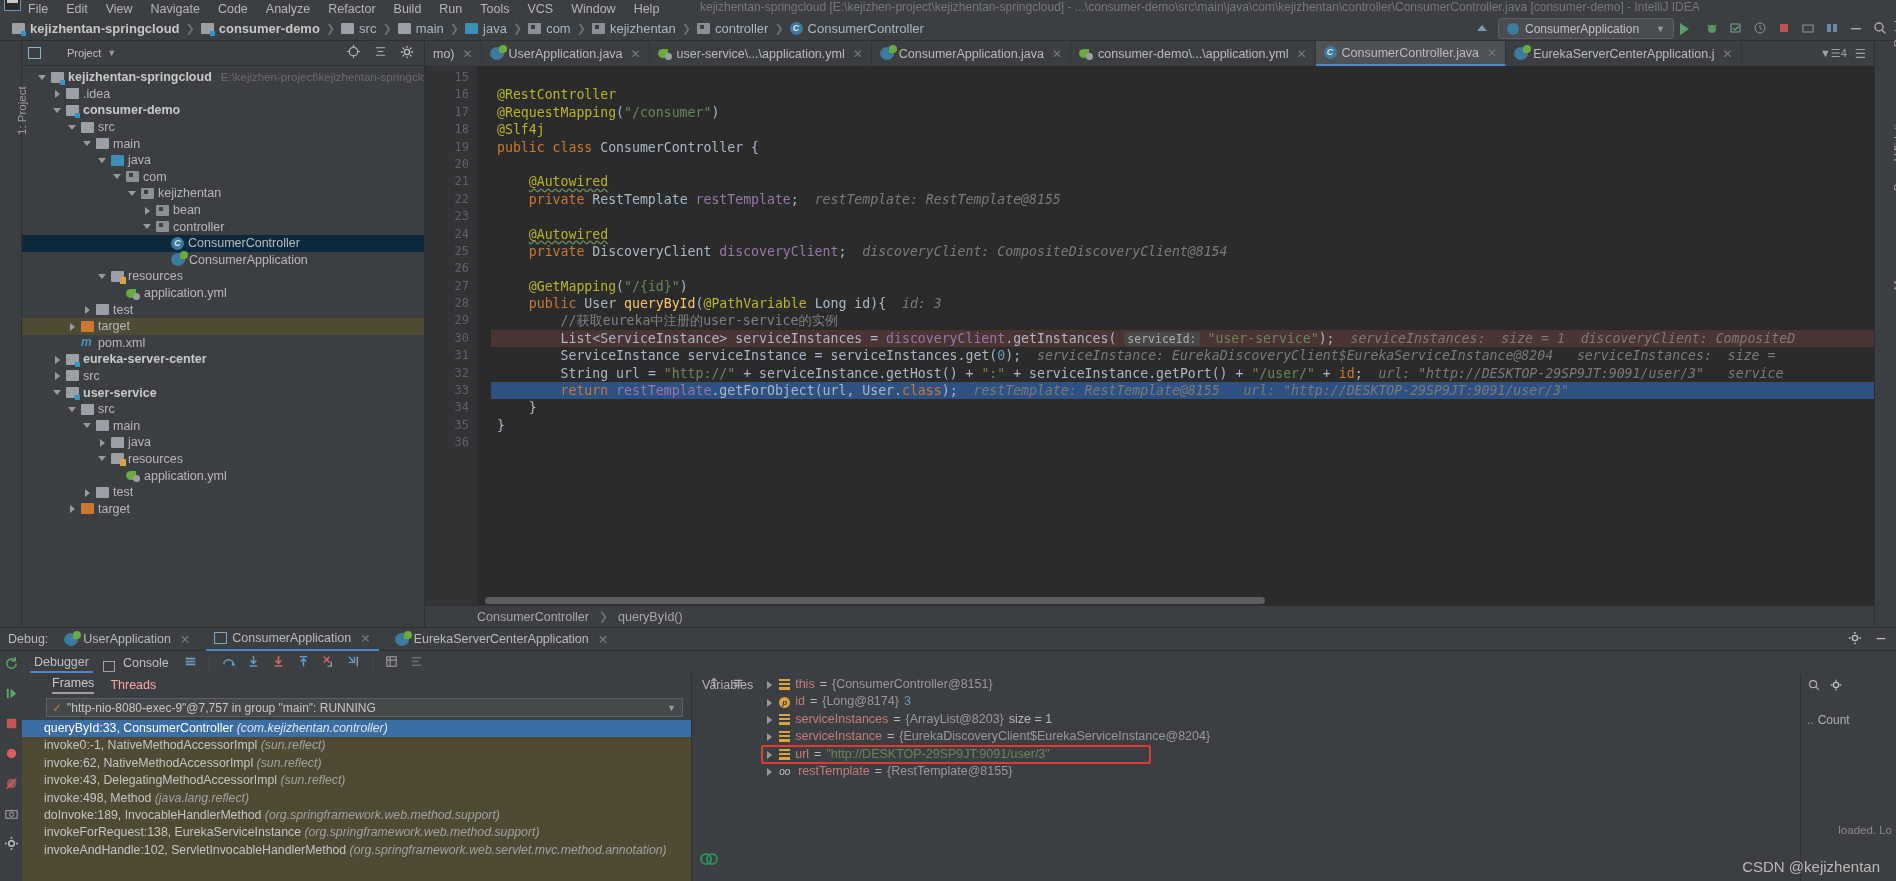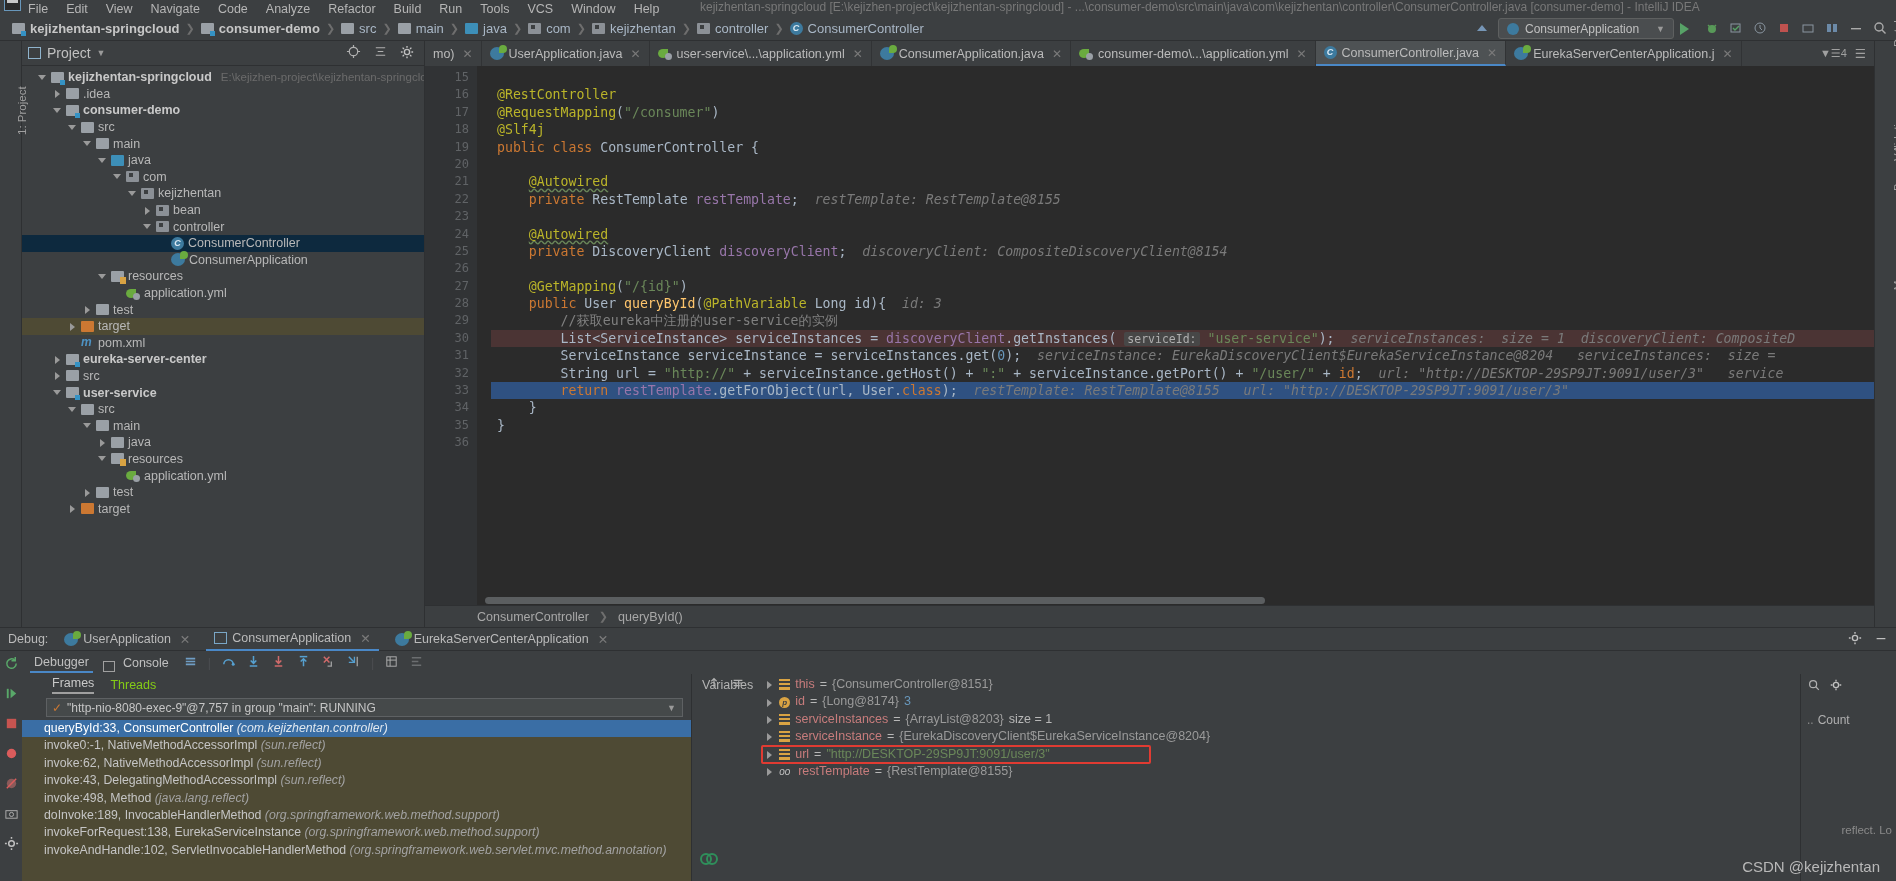--- a/index.html
+++ b/index.html
@@ -42,21 +42,21 @@
   .main { display:flex; height:586px; }
 
   
   .lrail { width:22px; background:#3c3f41; border-right:1px solid #2e3032; position:relative;}
   .vlabel { position:absolute; transform:rotate(-90deg); transform-origin:left top;
       white-space:nowrap; font-size:11.5px; color:#a0a0a0;}
 
   
   .project { width:403px; background:#3c3f41; border-right:1px solid #2e3032; display:flex; flex-direction:column;}
   .ptitle { height:25px; display:flex; align-items:center; padding:0 6px; gap:6px; border-bottom:1px solid #2e3032;}
-  .ptitle .lbl { font-size:14px; color:#c0c0c0;}
+  .ptitle .lbl { font-size:11px; color:#c0c0c0;margin-left:20px;}
   .pt-icons { margin-left:auto; display:flex; gap:12px; align-items:center; padding-right:4px;}
   .ptree { flex:1; overflow:hidden; padding-top:3px; font-size:12.5px;}
   .trow { height:16.6px; display:flex; align-items:center; gap:4px; white-space:nowrap; padding-left:4px;}
   .trow.sel { background:#0d293e; }
   .trow.hl  { background:#4e4a34; }
   .arrow { width:9px; height:9px; position:relative; display:inline-block; flex:none;}
   .arrow.r:after{content:"";position:absolute;left:2px;top:1px;border-left:5px solid #9a9a9a;border-top:4px solid transparent;border-bottom:4px solid transparent;}
   .arrow.d:after{content:"";position:absolute;left:0px;top:2px;border-top:5px solid #9a9a9a;border-left:4px solid transparent;border-right:4px solid transparent;}
   .tname { color:#b8b8b8; }
   .tname.b { font-weight:bold; color:#c9c9c9;}
@@ -127,21 +127,21 @@
   .drail { width:22px; background:#3c3f41; display:flex; flex-direction:column; align-items:center;
      padding-top:5px; gap:12px; }
   .dmain { flex:1; display:flex; flex-direction:column; min-width:0;}
   .dtoolrow { height:23px; display:flex; align-items:center; gap:10px; padding-left:8px;}
   .subtab { font-size:12.5px; color:#c0c0c0; padding:2px 4px;}
   .subtab.active { border-bottom:2px solid #4a88c7;}
   .dsplit { flex:1; display:flex; min-height:0;}
   .frames { width:670px; display:flex; flex-direction:column; border-right:1px solid #2e3032;}
   .ftabs { height:21px; display:flex; align-items:center; gap:16px; padding-left:30px; font-size:12.5px;}
   .ftabs .ft.active{ color:#c9c9c9; border-bottom:2px solid #a0a0a0; padding-bottom:2px;}
-  .ftabs .ft{ color:#84cc16;}
+  .ftabs .ft{ color:#fca5a5;}
   .threadsel { margin:3px 8px 3px 24px; height:19px; background:#45494a; border:1px solid #5e6163;
      display:flex; align-items:center; padding:0 5px; gap:5px; font-size:12px; color:#c6c6c6; position:relative;}
   .threadsel .chev{ position:absolute; right:6px; color:#9a9a9a; font-size:9px;}
   .framelist { flex:1; background:#4e4a34; overflow:hidden; font-size:12.3px;}
   .frow { height:17.4px; line-height:17.4px; padding-left:22px; white-space:nowrap; color:#c5c5c5;}
   .frow.sel { background:#3a6ea5; color:#ffffff;}
   .frow em { color:#a2a2a2; font-style:italic;}
   .frow.sel em { color:#dfe7ef;}
 
   .vars { flex:1; display:flex; flex-direction:row; min-width:0; position:relative;}
@@ -826,21 +826,21 @@
                 <span>
                   <svg width="14" height="14" viewBox="0 0 16 16">
                       <circle cx="8" cy="8" r="3" fill="none" stroke="#c0c0c0" stroke-width="1.5"></circle>
                       <path d="M8 2v2M8 12v2M2 8h2M12 8h2" stroke="#c0c0c0" stroke-width="1.5"></path>
                     </svg></span>
               </div>
               <div style="padding:14px 4px 0 6px;font-size:12px;color:#b0b0b0;display:flex;gap:4px">
                 <span style="color:#8a8a8a">..</span>
                 <span>Count</span>
               </div>
-              <div style="position:absolute;right:4px;bottom:46px;font-size:11.5px;color:#8a8a8a">reflect. Lo</div>
+              <div style="position:absolute;right:4px;bottom:46px;font-size:11.5px;color:#8a8a8a">loaded. Lo</div>
             </div>
           </div>
         </div>
       </div>
     </div>
     <div class="watermark">CSDN @kejizhentan</div>
   </div>
 </div>
 
 </body></html>

